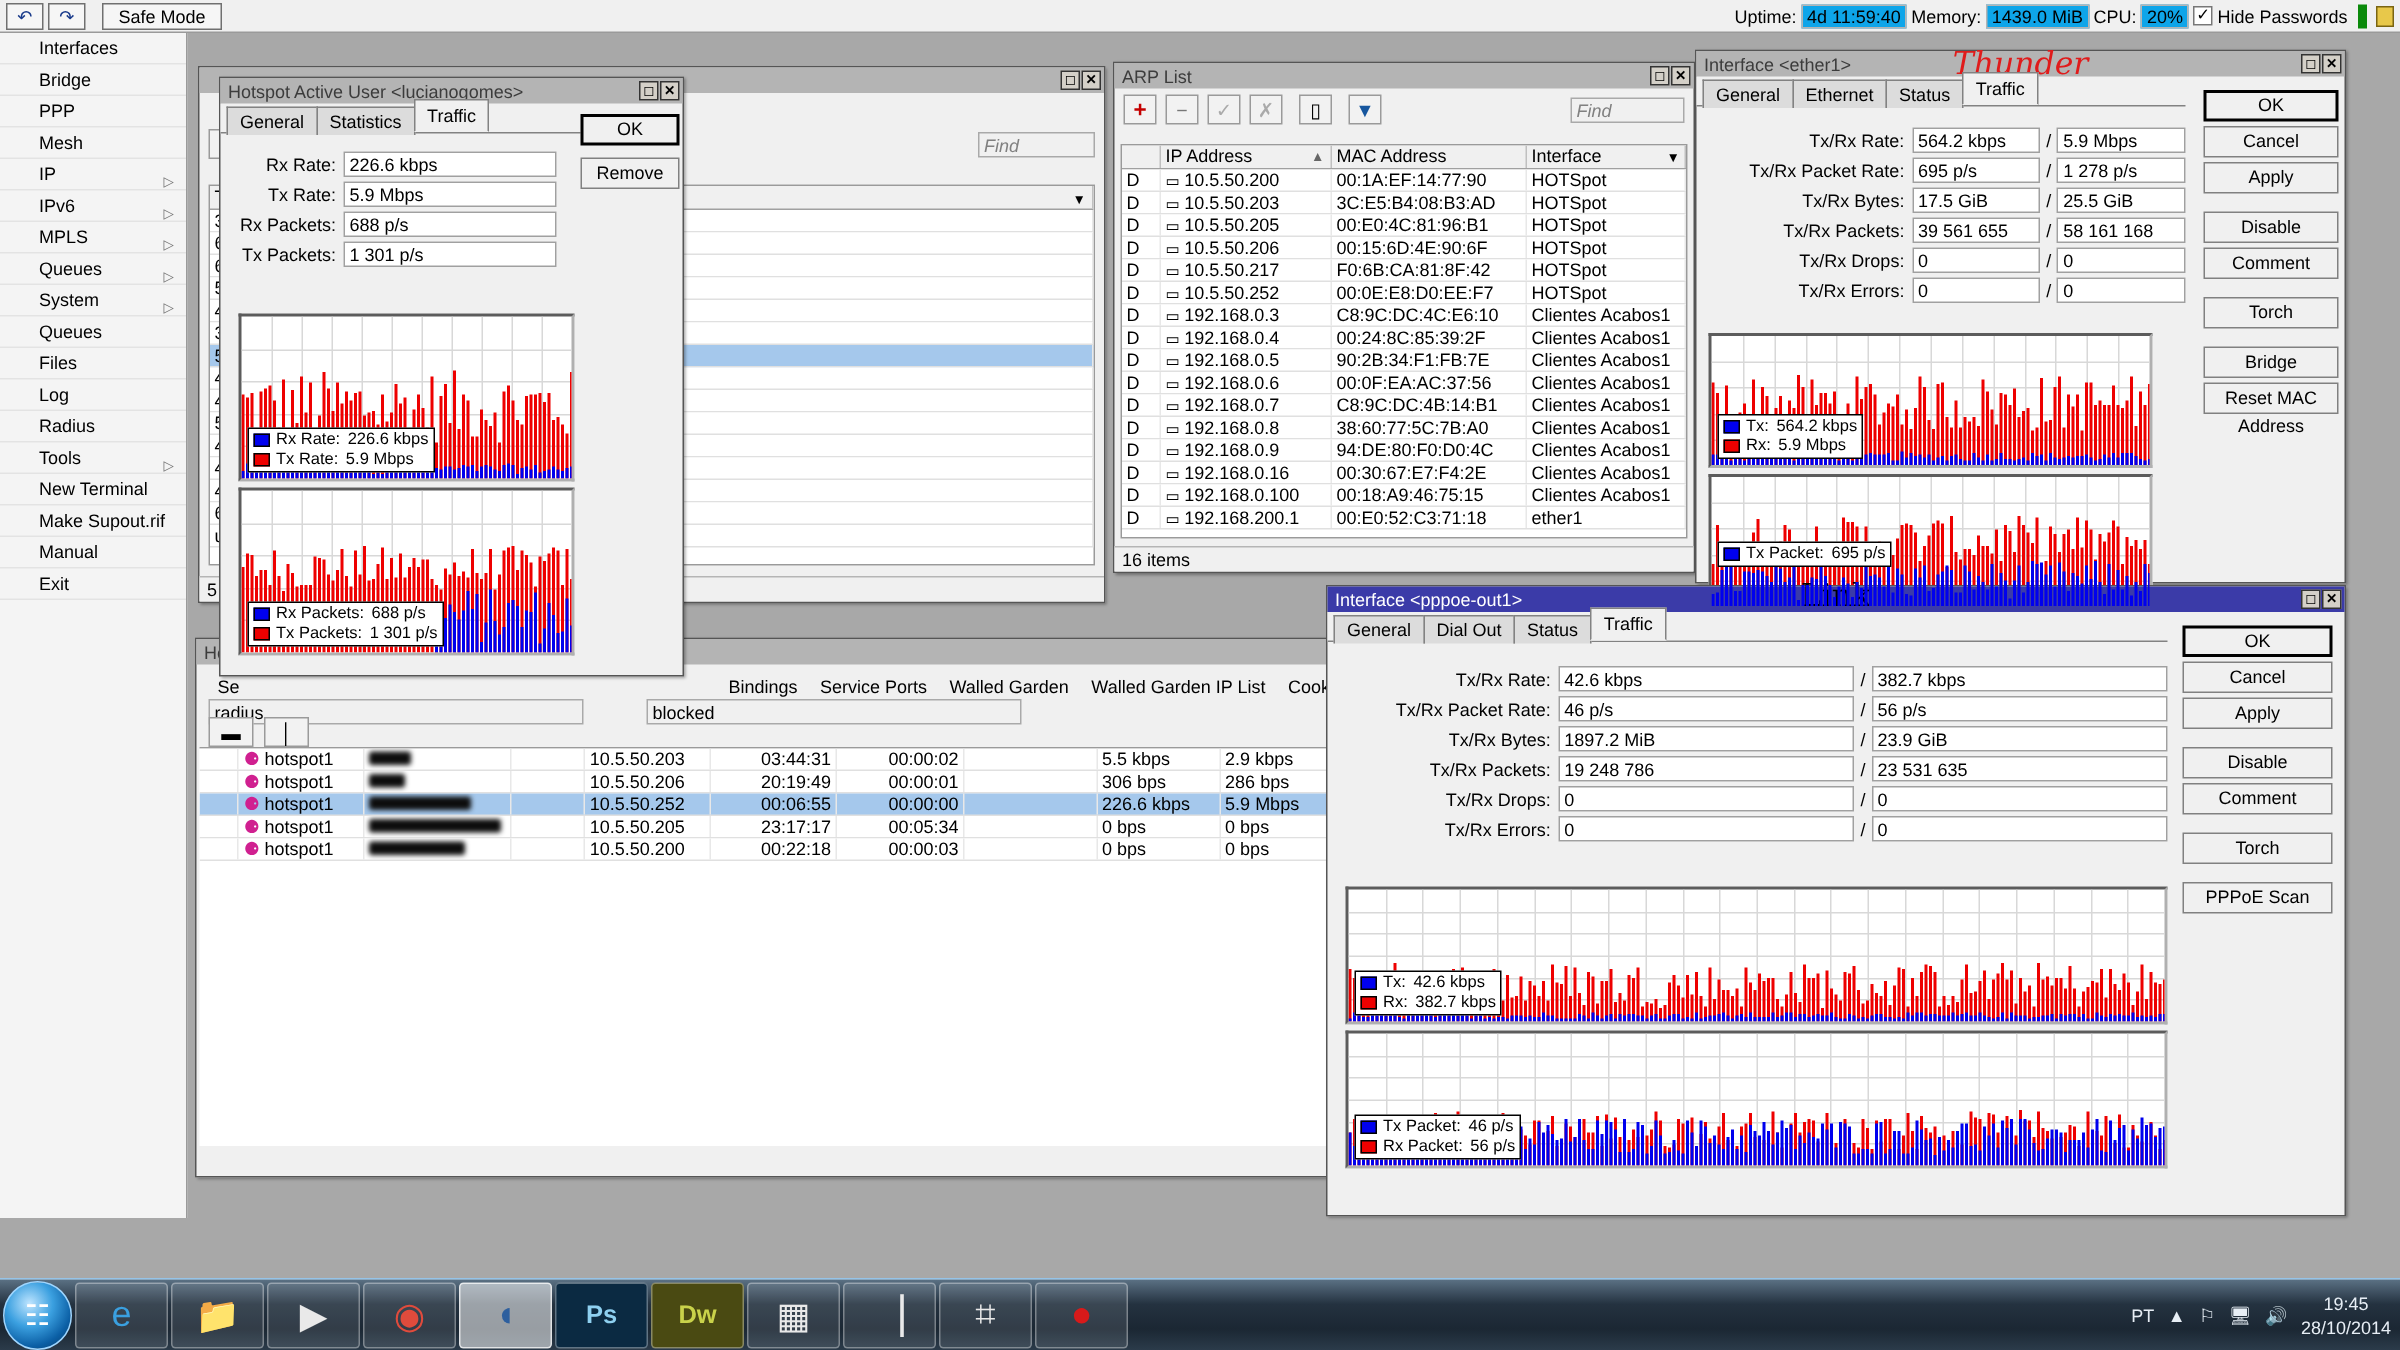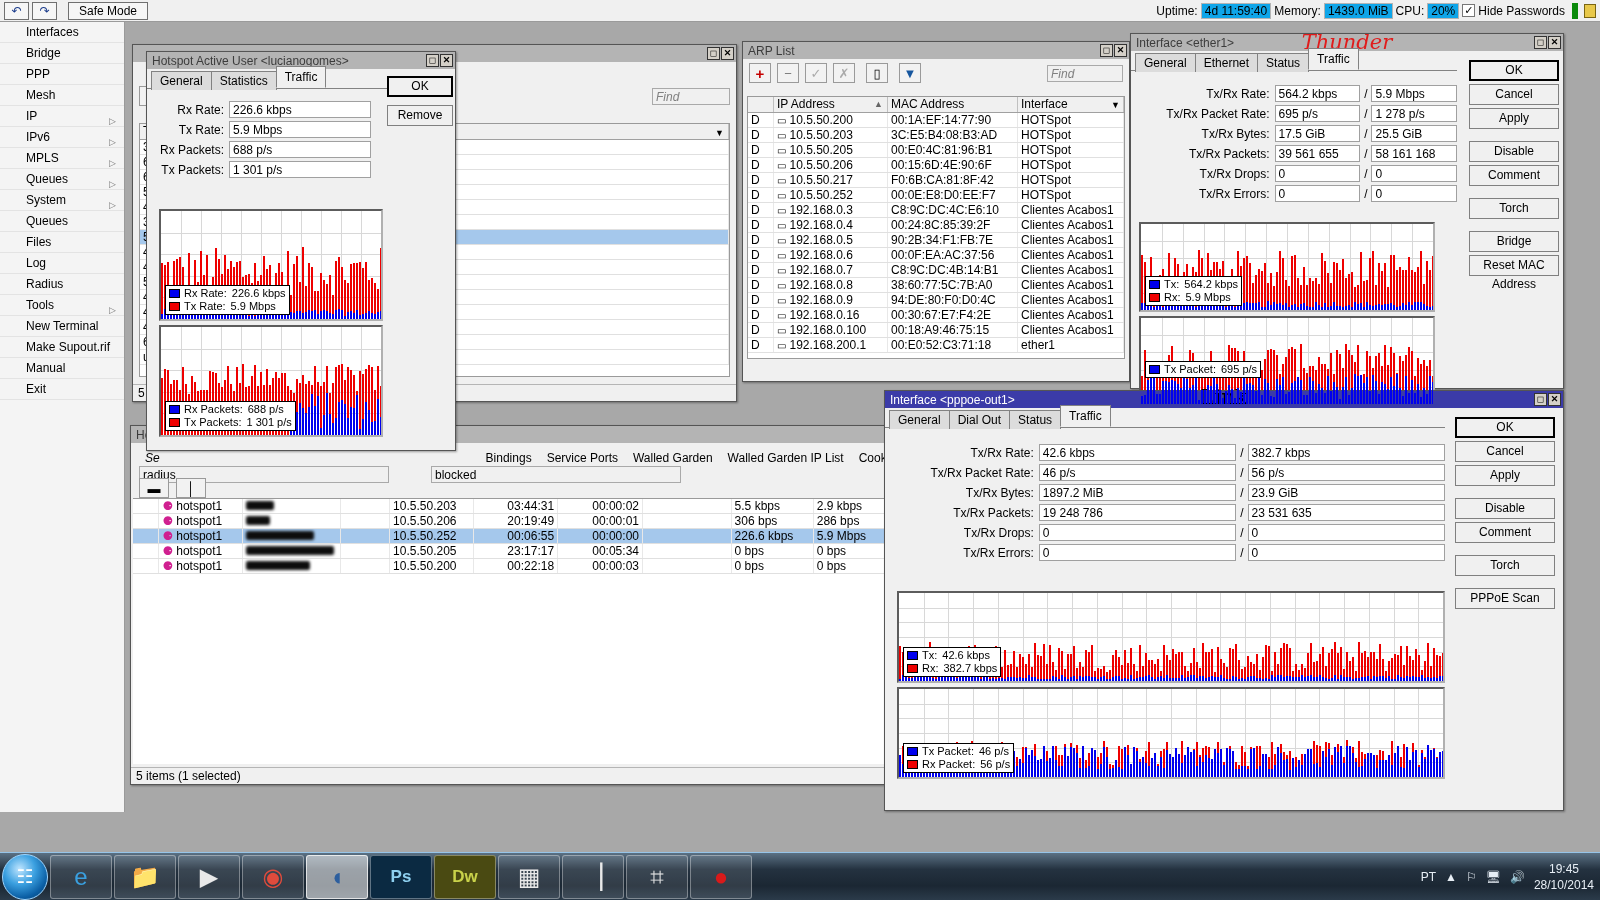--- a/index.html
+++ b/index.html
@@ -283,21 +283,21 @@
   <div class="statusbar" style="border-right:0;">
     <div style="border:0;">5 packets queued</div>
   </div>
 </div>
 
 <div class="win" style="left:130px; top:425px; width:780px; height:360px;">
   <div class="tbar gray">
     <span class="t">Hotspot</span>
   </div>
   <div class="tabs" style="border:none;background:transparent;padding-left:6px;height:22px;">
-    <div class="tab" style="background:transparent;border:none;font-style:italic;">Se</div>
+    <div class="tab" style="background:transparent;border:none;">Se</div>
     <div style="flex:1"></div>
     <div class="tab" style="background:transparent;border:none;">Bindings</div>
     <div class="tab" style="background:transparent;border:none;">Service Ports</div>
     <div class="tab" style="background:transparent;border:none;">Walled Garden</div>
     <div class="tab" style="background:transparent;border:none;">Walled Garden IP List</div>
     <div class="tab" style="background:transparent;border:none;">Cookies</div>
   </div>
   <div style="position:absolute;left:8px;top:40px;width:250px;height:17px;" class="fin ro">radius</div>
   <div style="position:absolute;left:300px;top:40px;width:250px;height:17px;" class="fin ro">blocked</div>
   <div style="position:absolute;left:8px;top:52px;display:flex;gap:4px;">
@@ -360,23 +360,20 @@
           <div style="width:105px;"><span class="redact" style="width:64px;"></span></div>
           <div style="width:52px;"></div>
           <div style="width:90px;">10.5.50.200</div>
           <div class="num" style="width:90px;">00:22:18</div>
           <div class="num" style="width:91px;">00:00:03</div>
           <div style="width:95px;"></div>
           <div style="width:88px;">0 bps</div>
           <div style="width:100px;">0 bps</div>
         </div>
       </div>
-  </div>
-  <div class="statusbar">
-    <div style="border:0;">5 items (1 selected)</div>
   </div>
 </div>
 
 <div class="win" style="left:146px; top:51px; width:310px; height:400px;">
   <div class="tbar gray">
     <span class="t">Hotspot Active User &lt;lucianogomes&gt;</span>
     <div class="winbtns">
       <div class="wb">◻</div>
       <div class="wb x">✕</div>
     </div>
@@ -848,20 +845,23 @@
           <div style="width:130px;">00:18:A9:46:75:15</div>
           <div style="flex:1;">Clientes Acabos1</div>
         </div>
         <div class="trow">
           <div style="width:26px;">D</div>
           <div style="width:114px;"><span style="margin-right:3px;font-size:10px;">▭</span><span>192.168.200.1</span></div>
           <div style="width:130px;">00:E0:52:C3:71:18</div>
           <div style="flex:1;">ether1</div>
         </div>
       </div>
+  </div>
+  <div class="statusbar">
+    <div style="border:0;">16 items</div>
   </div>
 </div>
 
 <div class="win" style="left:1130px; top:33px; width:434px; height:356px;">
   <div class="tbar gray">
     <span class="t">Interface &lt;ether1&gt;</span>
     <span class="ovl redlabel" style="top:-4px;">Thunder</span>
     <div class="winbtns">
       <div class="wb">◻</div>
       <div class="wb x">✕</div>

